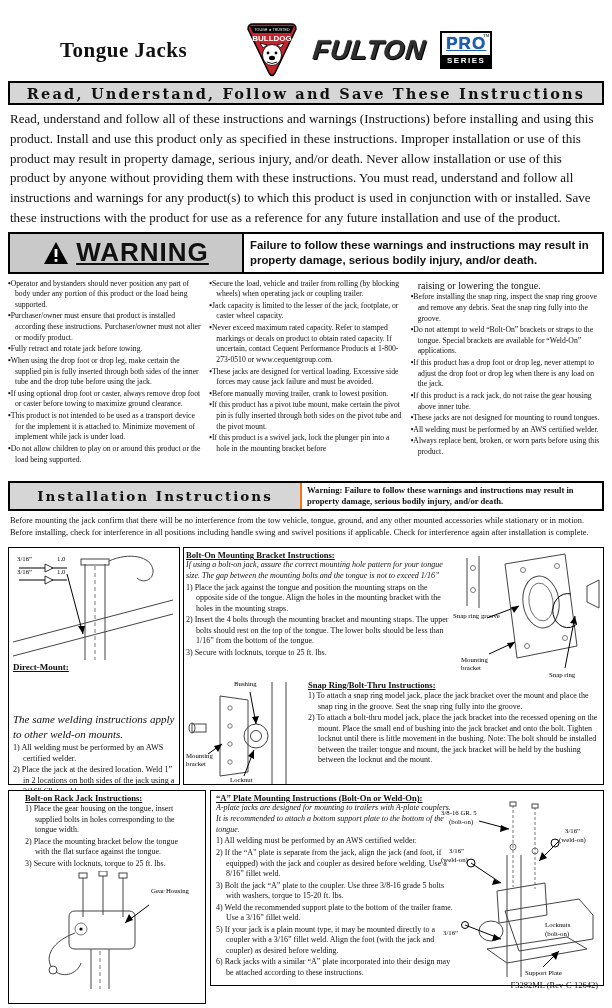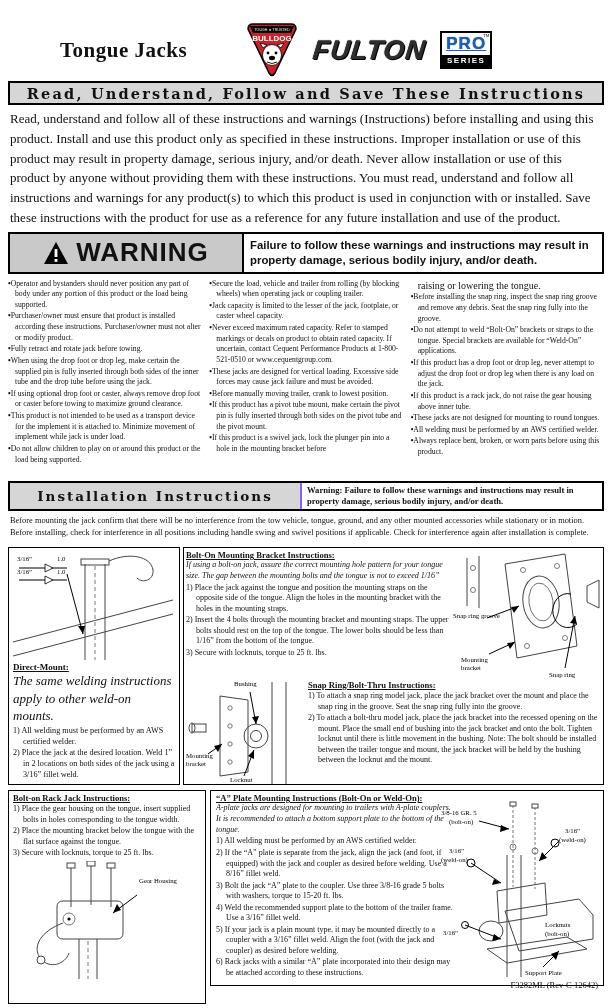--- a/index.html
+++ b/index.html
@@ -28,66 +28,66 @@
   .readbar { margin-top:5px; border:2.5px solid #000; background:#d6d6d6; text-align:center;
              font-family:"DejaVu Serif", serif; font-weight:bold; font-size:14.5px;
              letter-spacing:2.2px; line-height:19px; height:24px; padding-top:1px; }
 
   .intro { font-size:13px; line-height:1.52; margin:4px 2px 0 2px; text-align:left; }
 
   
   .warnbox { margin-top:4px; border:2.5px solid #000; display:flex; height:42px; }
   .warnleft { width:232px; background:#c9c9c9; display:flex; align-items:center; justify-content:center; gap:7px; }
   .warn-tri { width:26px; height:24px; display:block; }
-  .warn-word { font-family:"Liberation Sans", sans-serif; font-weight:bold; font-size:26px; letter-spacing:1px; }
+  .warn-word { font-family:"Liberation Sans", sans-serif; font-weight:bold; font-size:26px; letter-spacing:1px;text-decoration:underline; }
   .warnright { flex:1; border-left:2.5px solid #000; padding:4px 6px; display:flex; align-items:center;
                font-family:"Liberation Sans", sans-serif; font-weight:bold; font-size:11.4px; line-height:1.25; }
 
   
   .cols { display:flex; gap:8px; margin-top:5px; height:200px; }
   .col { flex:1; font-size:7.7px; line-height:1.38; }
   .col .li { padding-left:7px; text-indent:-7px; margin-bottom:1px; }
   .col .li::before { content:"\2022 "; font-weight:bold; }
   .cont-line { padding-left:7px; font-size:10px; line-height:1.38; }
 
   
   .installbar { display:flex; border:2px solid #000; margin-top:2px; }
-  .install-title { width:292px; background:#d6d6d6; border-right:2px solid #8b5cf6; text-align:center;
+  .install-title { width:292px; background:#d6d6d6; border-right:2px solid #f97316; text-align:center;
                    font-family:"DejaVu Serif", serif; font-weight:bold; font-size:13.5px;
                    letter-spacing:2px; line-height:26px; }
   .install-warn { flex:1; padding:2px 5px; font-size:8.6px; font-weight:bold; line-height:1.3; }
   .install-intro { font-size:8.4px; line-height:1.5; margin:4px 2px 0 2px; }
 
   
   .row1 { display:flex; gap:3px; margin-top:7px; height:238px; }
   .box { border:1.5px solid #000; background:#fff; position:relative; }
   .direct-box { width:172px; padding:2px 4px; }
   .bolt-box { flex:1; padding:2px 2px; }
   .sec-title { font-weight:bold; font-size:8.6px; text-decoration:underline; }
   .italic-note { font-style:italic; font-size:8px; line-height:1.35; }
   .steps .li { font-size:8px; line-height:1.32; padding-left:10px; text-indent:-10px; margin-top:1px; }
 
   .dm-text { margin-top:112px; }
   .dm-text .sec-title { font-size:9px; }
-  .dm-text .italic-note { font-size:13px; }
+  .dm-text .italic-note { font-size:11px;margin-top:40px; }
   .dm-text .steps .li { font-size:8.2px; }
 
   .diag { position:absolute; }
   .diag svg { display:block; }
   .dlabel { position:absolute; font-size:6.8px; line-height:1.15; color:#000; white-space:nowrap; }
 
   .bolt-top { position:relative; min-height:128px; }
   .bolt-steps-wrap { width:268px; }
   .snap-diag { position:absolute; right:0; top:0; width:148px; height:132px; }
   .bolt-bottom { display:flex; margin-top:2px; }
   .bushing-diag { position:relative; width:118px; height:104px; flex:none; }
   .snapring-text { flex:1; padding-left:4px; }
 
   .row2 { display:flex; gap:4px; margin-top:5px; align-items:flex-start; }
-  .rack-box { width:198px; height:214px; padding:2px 4px; }
+  .rack-box { width:198px; height:214px; padding:2px 16px; }
   .aplate-box { flex:1; height:196px; padding:2px 5px; position:relative; }
   .rack-diag { position:relative; width:100%; height:118px; margin-top:2px; }
   .aplate-text { width:238px; }
   .aplate-diag { position:absolute; right:2px; top:8px; width:160px; height:182px; }
 
   .footer { position:absolute; right:14px; bottom:18px; font-size:8.5px; }
 
   svg .ln { stroke:#444; stroke-width:1; fill:none; }
   svg .lnt { stroke:#555; stroke-width:0.8; fill:none; }
   svg .blk { stroke:#000; stroke-width:1; fill:none; }
@@ -149,21 +149,21 @@
         <div class="li">Purchaser/owner must ensure that product is installed according these instructions.  Purchaser/owner must not alter or modify product.</div>
         <div class="li">Fully retract and rotate jack before towing.</div>
         <div class="li">When using the drop foot or drop leg, make certain the supplied pin is fully inserted through both sides of the inner tube and the drop tube before using the jack.</div>
         <div class="li">If using optional drop foot or caster, always remove drop foot or caster before towing to maximize ground clearance.</div>
         <div class="li">This product is not intended to be used as a transport device for the implement it is attached to.  Minimize movement of implement while jack is under load.</div>
         <div class="li">Do not allow children to play on or around this product or the load being supported.</div>
       </div>
     <div class="col">
         <div class="li">Secure the load, vehicle and trailer from rolling (by blocking wheels) when operating jack or coupling trailer.</div>
         <div class="li">Jack capacity is limited to the lesser of the jack, footplate, or caster wheel capacity.</div>
-        <div class="li">Never exceed maximum rated capacity.  Refer to stamped markings or decals on product to obtain rated capacity.  If uncertain, contact Cequent Performance Products at 1-800-521-0510 or www.cequentgroup.com.</div>
+        <div class="li">Never exceed maximum rated capacity.  Refer to stamped markings or decals on product to obtain rated capacity.  If uncertain, contact Cequent Performance Products at 1-800-273-0510 or www.cequentgroup.com.</div>
         <div class="li">These jacks are designed for vertical loading.  Excessive side forces may cause jack failure and must be avoided.</div>
         <div class="li">Before manually moving trailer, crank to lowest position.</div>
         <div class="li">If this product has a pivot tube mount, make certain the pivot pin is fully inserted through both sides on the pivot tube and the pivot mount.</div>
         <div class="li">If this product is a swivel jack, lock the plunger pin into a hole in the mounting bracket before</div>
       </div>
     <div class="col">
       <div class="cont-line">raising or lowering the tongue.</div>
       <div>
           <div class="li">Before installing the snap ring, inspect the snap ring groove and remove any debris.  Seat the snap ring fully into the groove.</div>
           <div class="li">Do not attempt to weld “Bolt-On” brackets or straps to the tongue.  Special brackets are available for “Weld-On” applications.</div>

